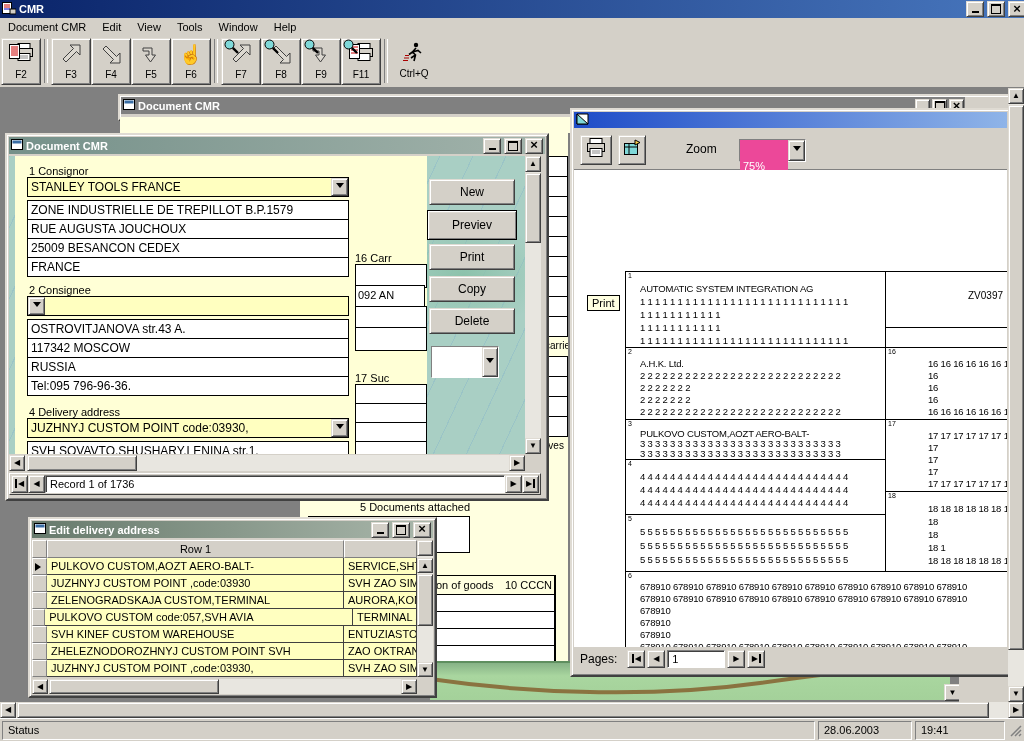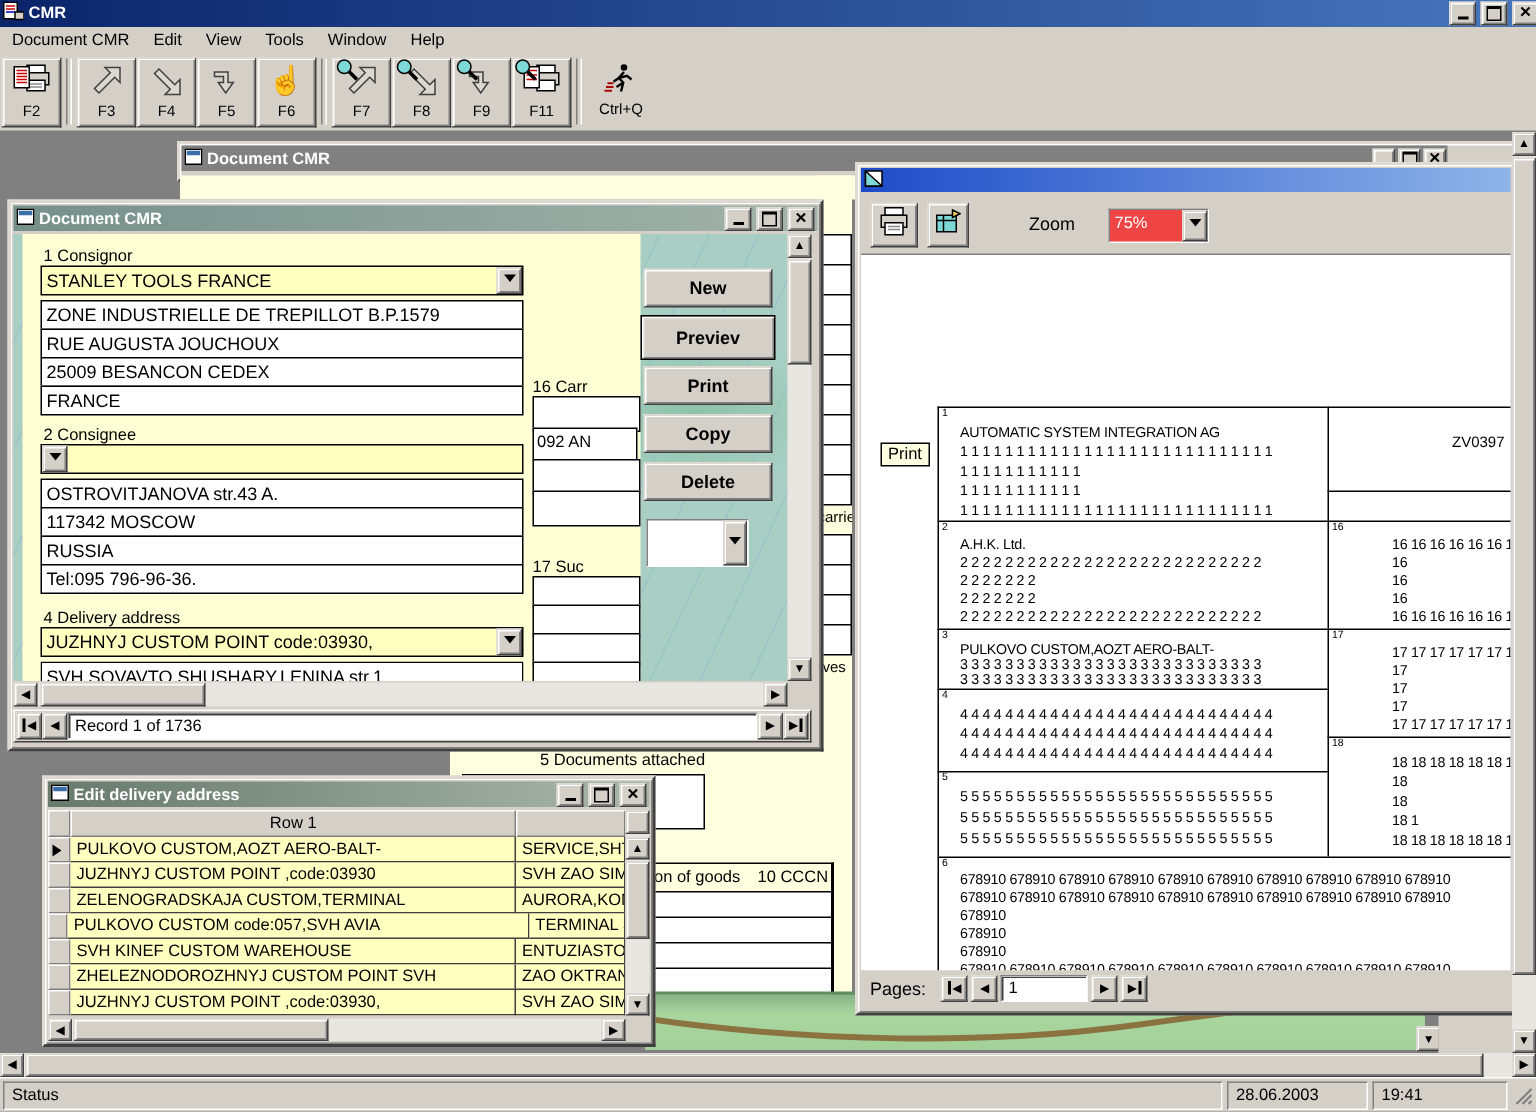--- a/index.html
+++ b/index.html
@@ -53,21 +53,21 @@
   .sb-track{background:#e8e6e0}
   .sb-btn{display:flex;align-items:center;justify-content:center;font-size:8px;color:#000;line-height:1}
   .sb-btn::before{font-size:8px}
   .g-up::before{content:"\25b2"} .g-dn::before{content:"\25bc"}
   .g-lf::before{content:"\25c0"} .g-rt::before{content:"\25b6"}
   .g-first::before{content:"\25c0";border-left:2px solid #000;padding-left:1px}
   .g-prev::before{content:"\25c0"}
   .g-next::before{content:"\25b6"}
   .g-last::before{content:"\25b6";border-right:2px solid #000;padding-right:1px}
   
-  .pbtn{display:flex;align-items:center;justify-content:center;font-size:12px;font-weight:bold;color:#000}
+  .pbtn{display:flex;align-items:center;justify-content:center;font-size:12px;font-weight:normal;color:#000}
   
   .maptex{background-color:#a9cfc4;background-image:
     radial-gradient(90px 55px at 18% 12%, #d2e7d4 0%, rgba(210,231,212,0) 70%),
     radial-gradient(120px 80px at 88% 40%, #8cc2ab 0%, rgba(140,194,171,0) 70%),
     radial-gradient(80px 50px at 55% 72%, #c2dfc6 0%, rgba(194,223,198,0) 72%),
     radial-gradient(100px 65px at 30% 98%, #9bcbb2 0%, rgba(155,203,178,0) 70%),
     repeating-linear-gradient(115deg, rgba(120,170,205,.30) 0 1px, rgba(0,0,0,0) 1px 30px)}
   
   .ghead{background:#d4d0c8;border:1px solid;border-color:#fff #808080 #808080 #fff;
          font-size:11px;display:flex;align-items:center;justify-content:center;box-sizing:border-box}
@@ -536,21 +536,21 @@
       <div class="raised" style="position:absolute;left:44px;top:5px;width:26px;height:28px;display:flex;align-items:center;justify-content:center">
         <span><svg width="18" height="18" viewBox="0 0 18 18">
               <rect x="1.5" y="4.5" width="13" height="11" fill="#7fd8d8" stroke="#000"></rect>
               <line x1="1.5" y1="8" x2="14.5" y2="8" stroke="#000"></line>
               <line x1="6" y1="4.5" x2="6" y2="15.5" stroke="#000"></line>
               <polygon points="12,1 17,3.5 12,6" fill="#ffd24d" stroke="#000"></polygon>
             </svg></span>
       </div>
       <span style="position:absolute;left:112px;top:12px;font-size:12px">Zoom</span>
       <div style="position:absolute;left:165px;top:9px;width:65px;height:21px;background:#fff;border:1px solid;border-color:#808080 #fff #fff #808080;display:flex">
-        <span style="flex:1;background:#ef4444;color:#fff;font-size:11px;padding:3px 3px;white-space:nowrap;overflow:hidden">75%</span>
+        <span style="flex:1;background:#ec4899;color:#fff;font-size:11px;padding:20px 3px;white-space:nowrap;overflow:hidden">75%</span>
         <span class="combo-arrow raised" style="width:17px">
             <span class="tri-dn" style="margin-top:0"></span>
           </span>
       </div>
     </div>
 
     <div style="position:absolute;left:2px;top:60px;width:433px;height:477px;background:#fff;overflow:hidden">
 
       <div style="position:absolute;left:51px;top:101px;width:460px;height:438px">
 

